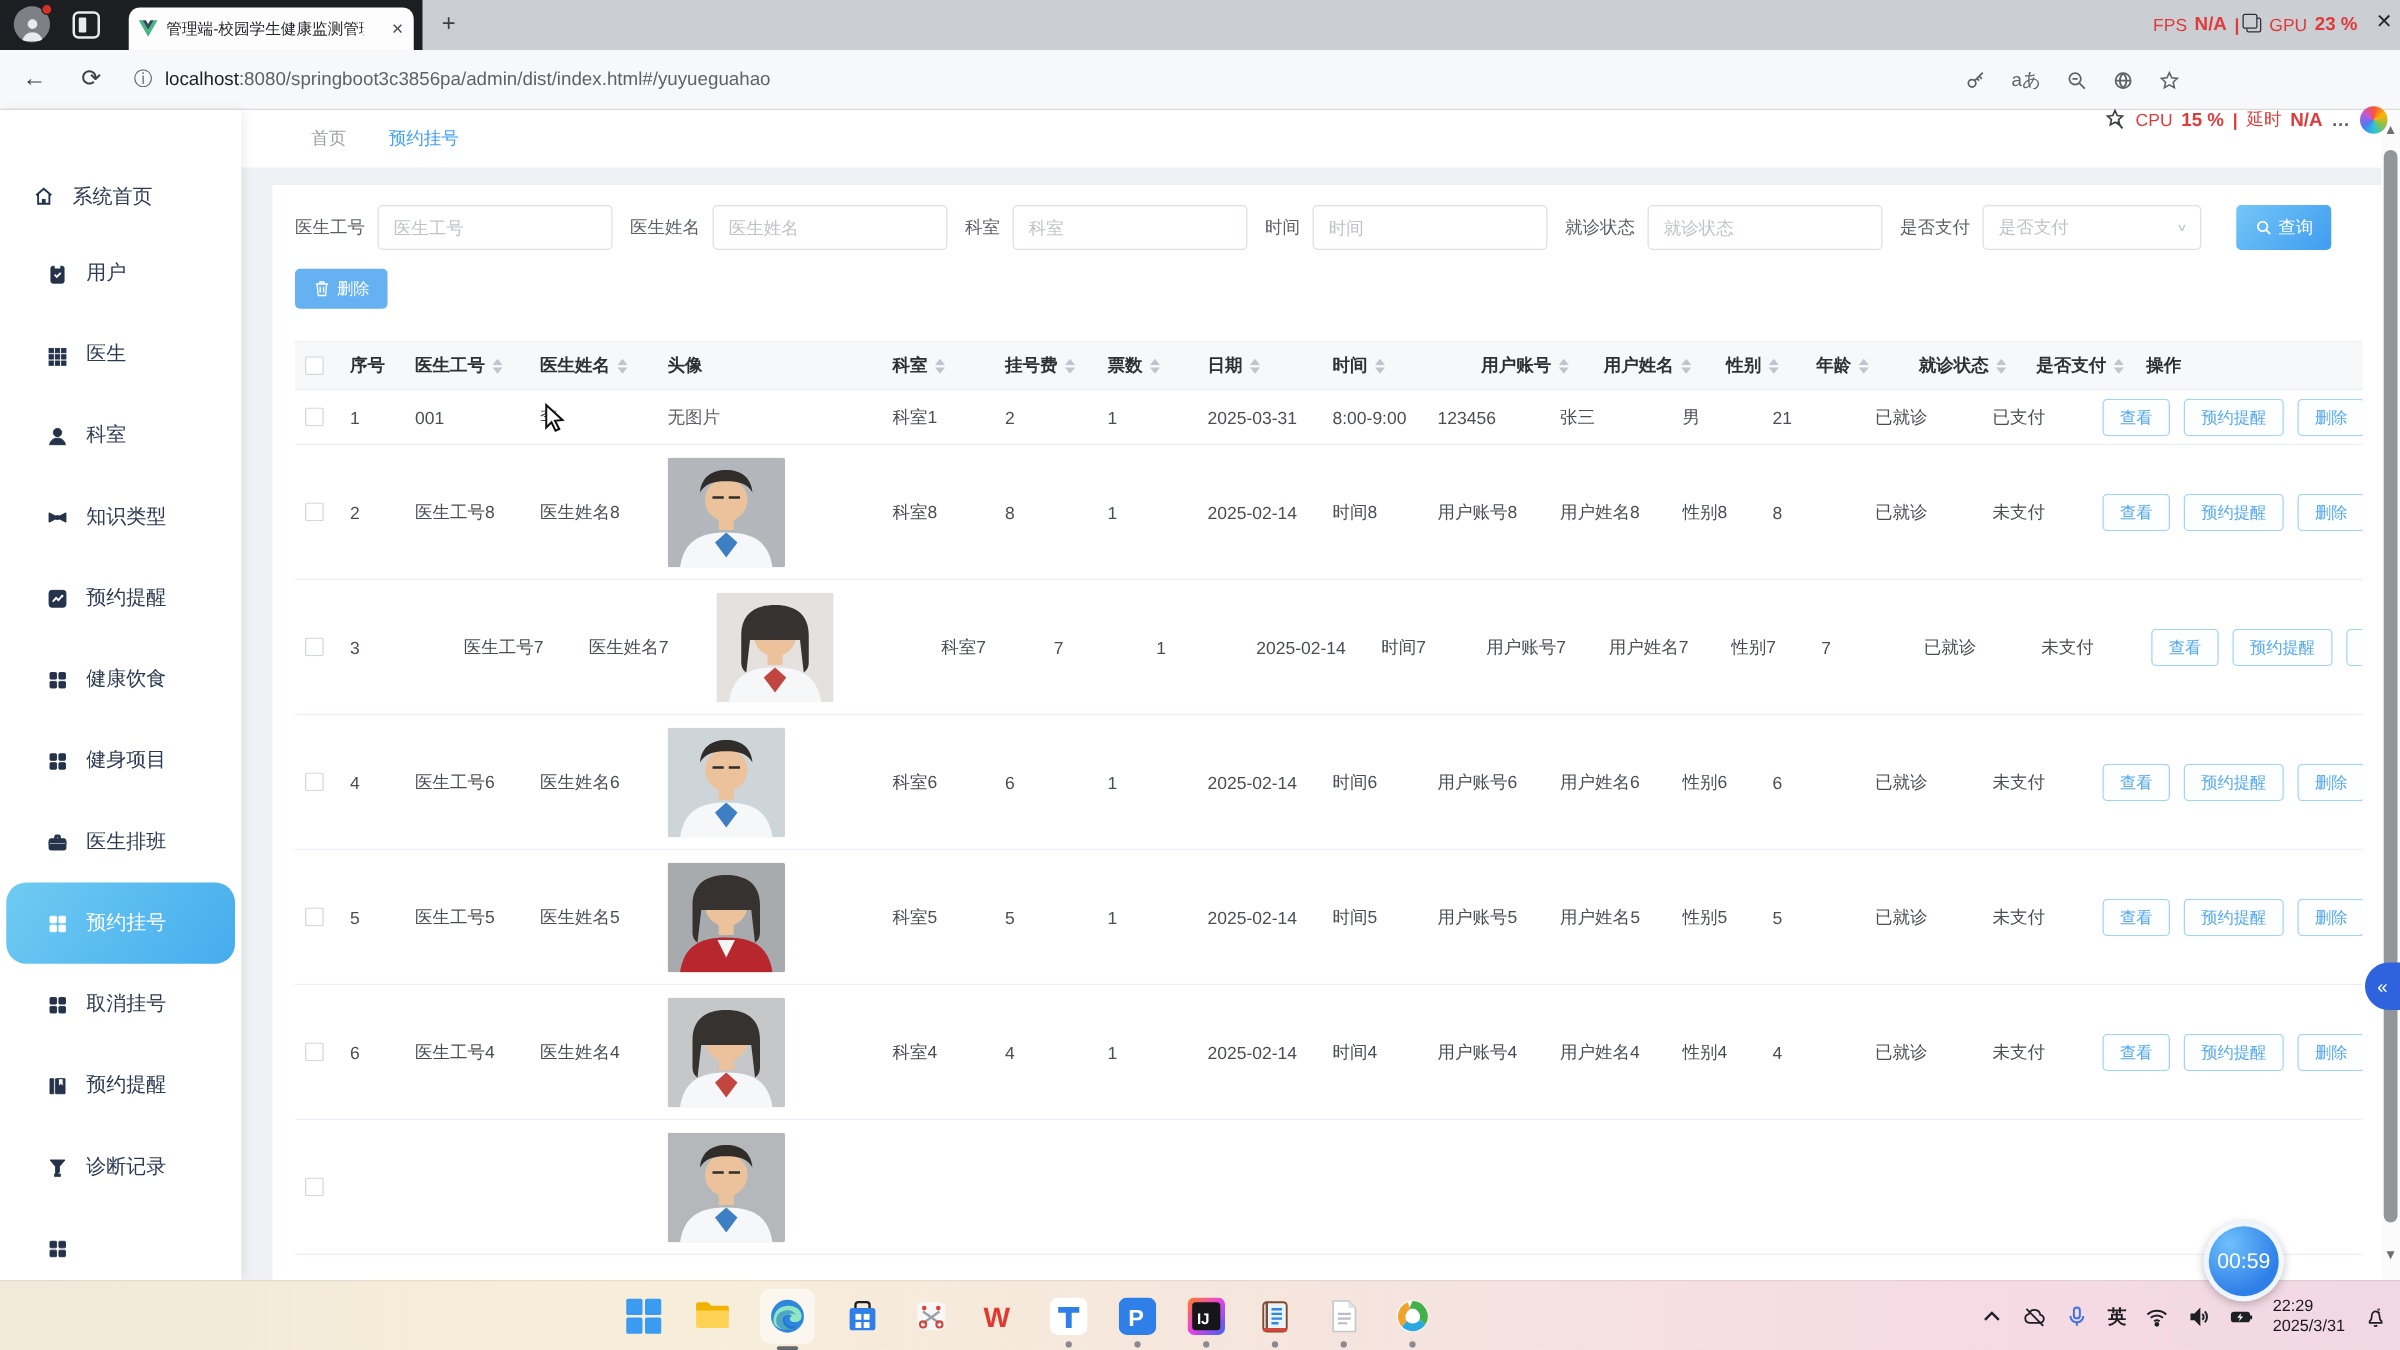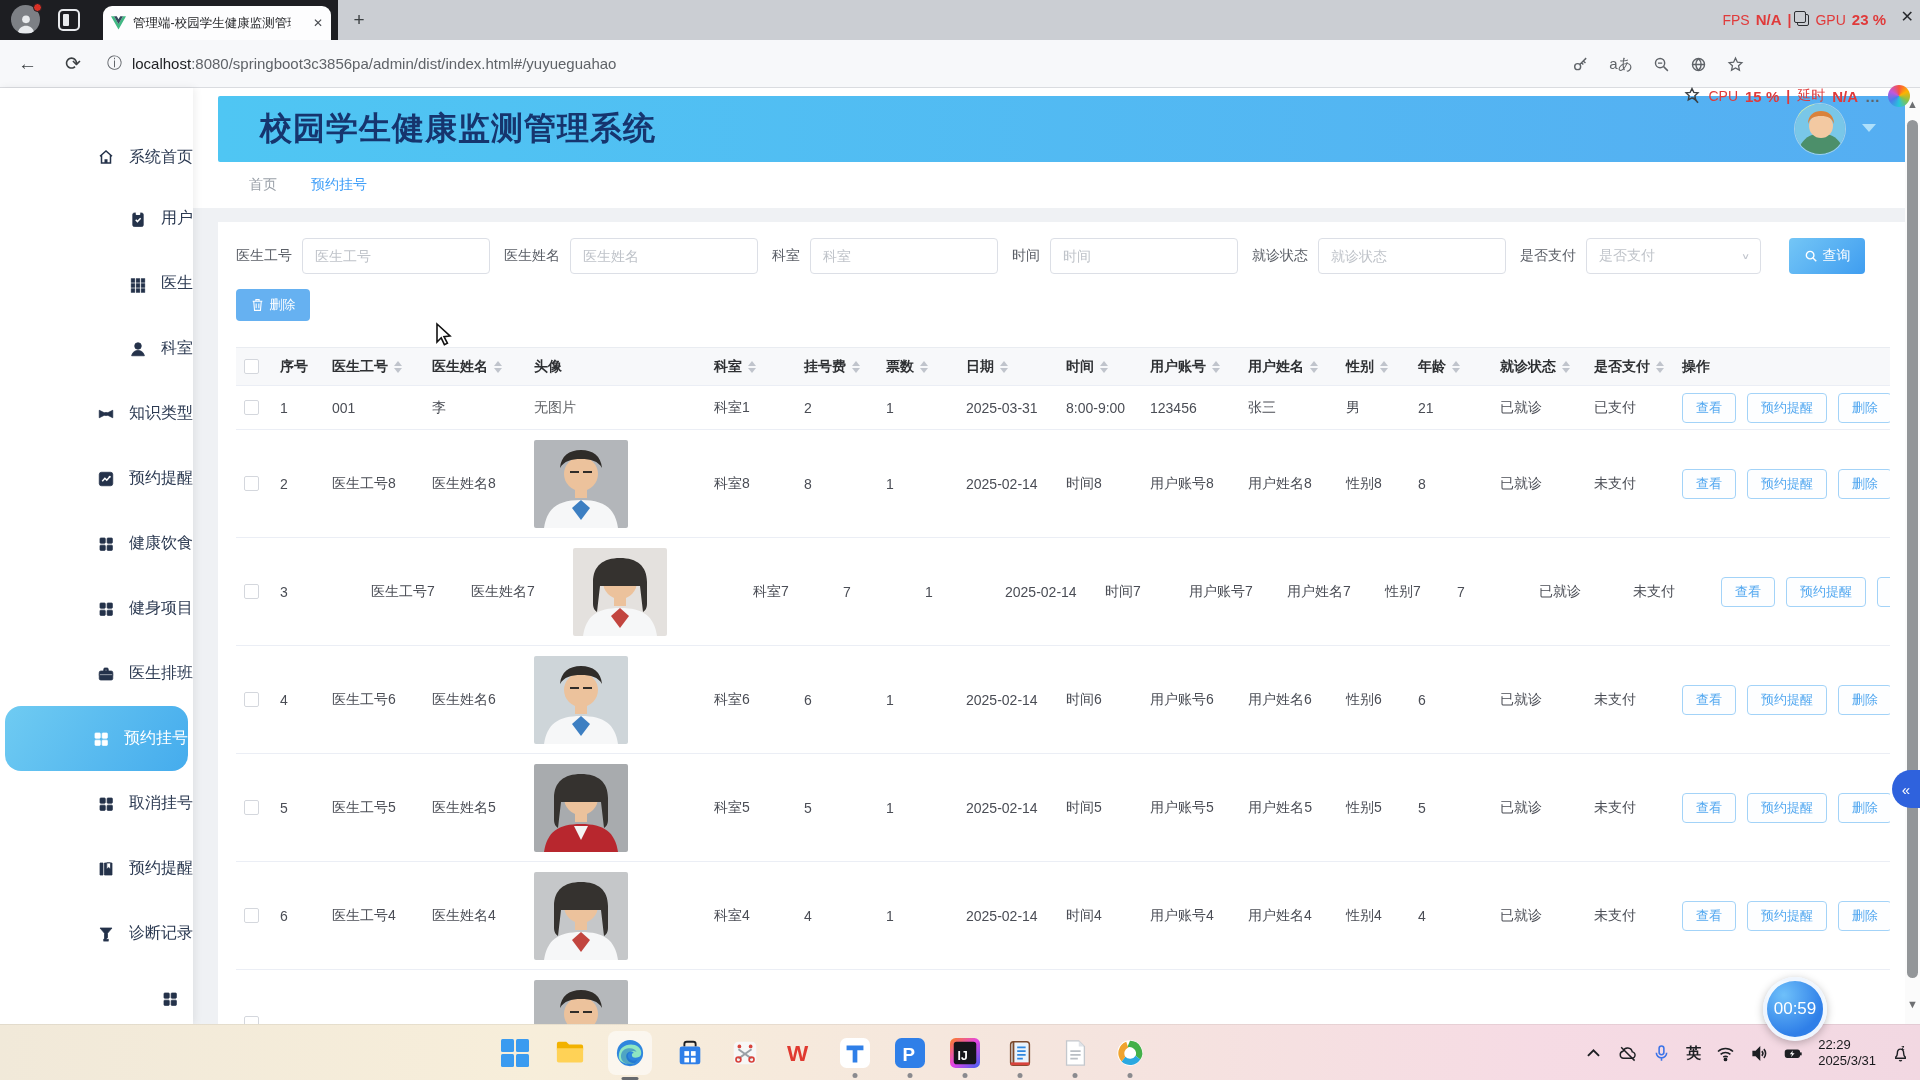--- a/index.html
+++ b/index.html
@@ -44,21 +44,21 @@
   .win-close { position:absolute; top:7px; right:6px; font-size:16px; color:#26282c; z-index:61; }
   .star-cursor { width:18px; height:18px; color:#3c4043; }
   .dots-btn { color:#5f6368; font-weight:700; font-size:15px; letter-spacing:1px; }
   .copilot { width:22px; height:22px; border-radius:50%;
     background:conic-gradient(#f9533f,#ffb300,#8ac24a,#26c6da,#4b7bec,#c158dc,#f9533f); }
 
   
   .workspace { position:absolute; top:88px; left:0; width:1920px; height:936px; display:flex; background:#f0f1f4; }
 
   .sidebar { width:193px; background:#ffffff; box-shadow:2px 0 8px rgba(0,0,0,.07); z-index:5; padding-top:40px; overflow:hidden; }
-  .side-item { height:65px; display:flex; align-items:center; gap:13px; padding-left:36px; color:#2c3a52; font-size:16px;justify-content:flex-end; }
+  .side-item { height:65px; display:flex; align-items:center; gap:13px; padding-left:36px; color:#2c3a52; font-size:16px; }
   .side-item .s-ico { width:20px; height:20px; display:flex; align-items:center; justify-content:center; }
   .side-item .s-ico svg { width:18px; height:18px; fill:#24324a; stroke:#24324a; }
   .side-item.first { padding-left:25px; height:58px; }
   .side-item.active { margin:0 5px; padding-left:31px; border-radius:16px; color:#fff;
     background:linear-gradient(125deg,#6fcbf2,#45aced); }
   .side-item.active .s-ico svg { fill:#fff; stroke:#fff; }
 
   .main { flex:1; display:flex; flex-direction:column; overflow:hidden; background:#fff; }
   .banner { margin:8px 12px 0 25px; height:66px; border-radius:2px;
     background:linear-gradient(90deg,#4fc6f3,#55aef2); display:flex; align-items:center; position:relative; }
@@ -372,32 +372,20 @@
               <rect x="13.5" y="4" width="7" height="7" rx="1"></rect>
               <rect x="4" y="13.5" width="7" height="7" rx="1"></rect>
               <rect x="13.5" y="13.5" width="7" height="7" rx="1"></rect>
             </svg>
           </span>
           <span></span>
         </div>
       </div>
 
     <div class="main">
-      <div class="banner">
-        <span class="banner-title">校园学生健康监测管理系统</span>
-        <div class="banner-avatar">
-          <svg width="52" height="52" viewBox="0 0 52 52">
-              <rect width="52" height="52" fill="#79c7e8"></rect>
-              <path d="M6 40c6-8 10-10 20-10s14 2 20 10v12H6z" fill="#4c8f6a"></path>
-              <circle cx="26" cy="22" r="12" fill="#f3c9a2"></circle>
-              <path d="M13 20c0-9 6-13 13-13s13 4 13 13c-2-6-6-8-13-8s-11 2-13 8z" fill="#d9823b"></path>
-            </svg>
-        </div>
-        <div class="banner-caret"></div>
-      </div>
       <div class="breadcrumb">
         <span class="bc-home">首页</span>
         <span class="bc-cur">预约挂号</span>
       </div>
 
       <div class="gray-area">
         <div class="panel">
 
           <div class="filter-row" id="filter-row">
               <div class="f-group">
@@ -498,21 +486,21 @@
                     <i class="dn"></i>
                   </span>
                 </div>
                 <div class="tcell" style="width: 84px;">
                   <span>时间</span>
                   <span class="sorter">
                     <i class="up"></i>
                     <i class="dn"></i>
                   </span>
                 </div>
-                <div class="tcell" style="width: 98px;">
+                <div class="tcell" style="width: 98px; margin-left: 35px;">
                   <span>用户账号</span>
                   <span class="sorter">
                     <i class="up"></i>
                     <i class="dn"></i>
                   </span>
                 </div>
                 <div class="tcell" style="width: 98px;">
                   <span>用户姓名</span>
                   <span class="sorter">
                     <i class="up"></i>

